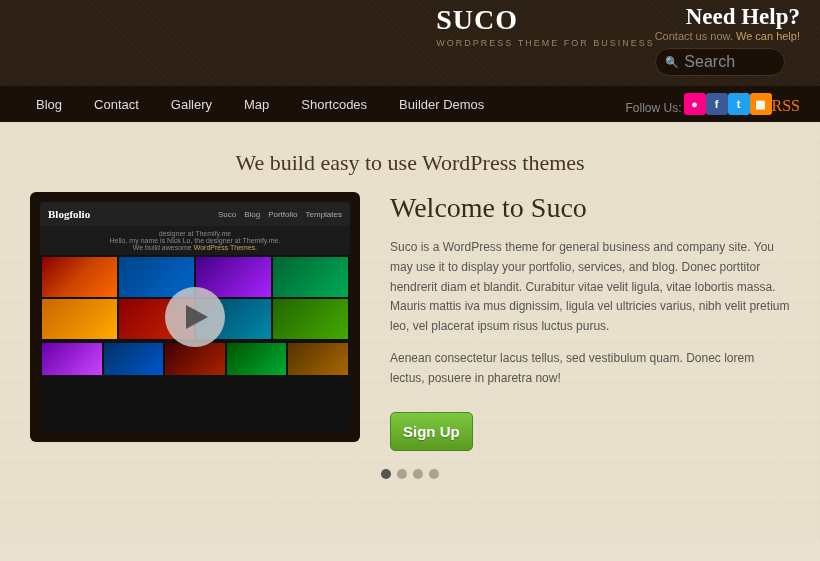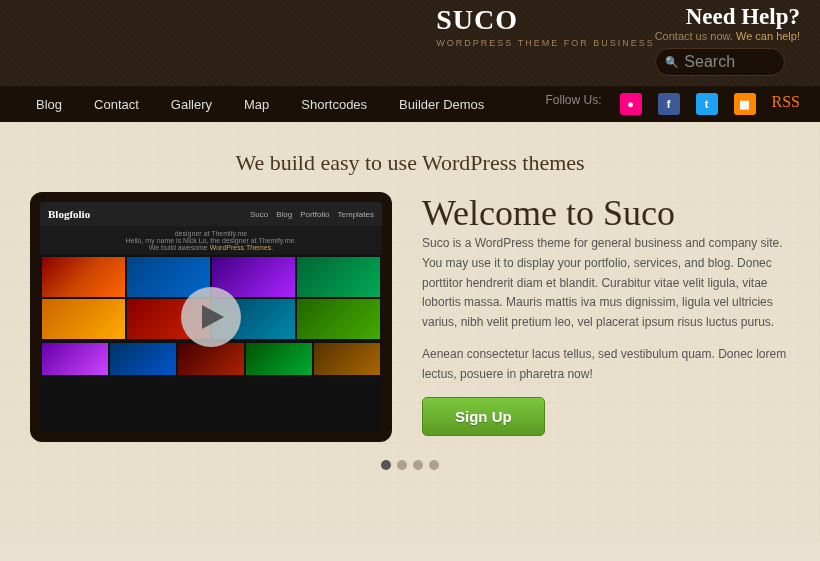--- a/index.html
+++ b/index.html
@@ -92,22 +92,22 @@
       color: #ddd;
       font-family: Arial, sans-serif;
       font-size: 13px;
       padding: 8px 16px;
       cursor: pointer;
       text-decoration: none;
       white-space: nowrap;
     }
     .follow-area {
       display: flex;
-      align-items: flex-start;
-      gap: 16px;
+      align-items: flex-end;
+      gap: 0;
       margin-left: auto;
     }
     .follow-label {
       color: #888;
       font-family: Arial, sans-serif;
       font-size: 12px;
       margin-right: 2px;
     }
     .social-icon {
       width: 22px;
@@ -153,24 +153,24 @@
 
     .content-row {
       display: flex;
       padding: 0 30px;
       gap: 30px;
       align-items: flex-start;
     }
 
     
     .video-area {
-      width: 362px;
+      width: 330px;
       flex-shrink: 0;
       background: #1a1008;
-      border-radius: 12px;
+      border-radius: 6px;
       padding: 10px;
       position: relative;
     }
     .video-screen {
       background: #111;
       border-radius: 4px;
       overflow: hidden;
       position: relative;
       height: 230px;
     }
@@ -287,44 +287,44 @@
       cursor: pointer;
     }
     .dot.active { background: #555; }
 
     
     .welcome-area {
       flex: 1;
     }
     .welcome-title {
       font-family: Georgia, serif;
-      font-size: 36px;
+      font-size: 28px;
       color: #3a2a18;
-      margin-bottom: 0;
+      margin-bottom: 14px;
       font-weight: normal;
     }
     .welcome-text {
       font-family: Arial, Helvetica, sans-serif;
       font-size: 12px;
       color: #555;
       line-height: 1.65;
       margin-bottom: 12px;
     }
     .signup-btn {
       display: inline-block;
       background: linear-gradient(180deg, #7dc840 0%, #5a9a20 100%);
       color: #fff;
       font-family: Arial, sans-serif;
       font-size: 15px;
       font-weight: bold;
-      padding: 10px 32px;
+      padding: 10px 12px;
       border-radius: 5px;
       cursor: pointer;
       border: 1px solid #4a8818;
-      margin-top: 0;
+      margin-top: 11px;
       text-shadow: 0 1px 1px rgba(0,0,0,0.3);
     }
   </style>
 </head>
 <body>
 
 <div class="header">
   <div class="logo-area">
     <div class="logo-title">Suco</div>
     <div class="logo-subtitle">WordPress Theme for Business</div>

